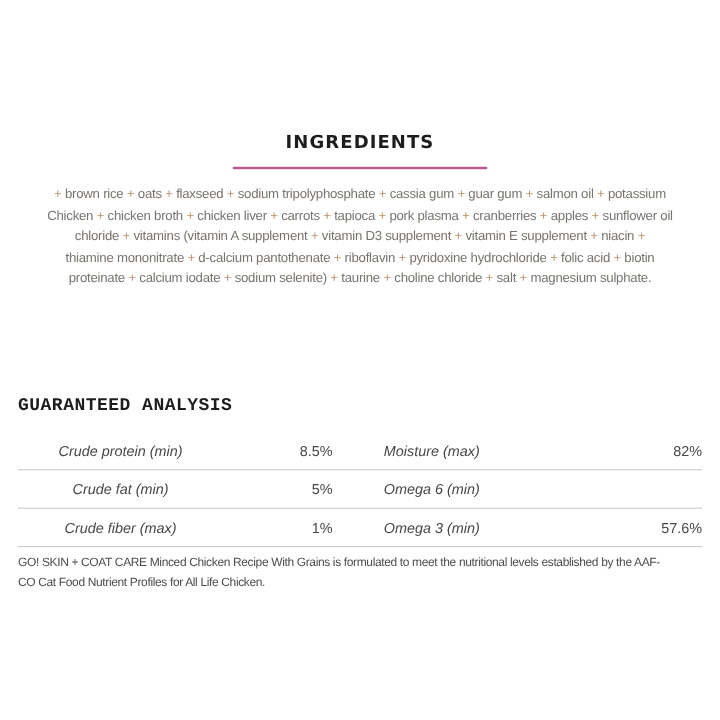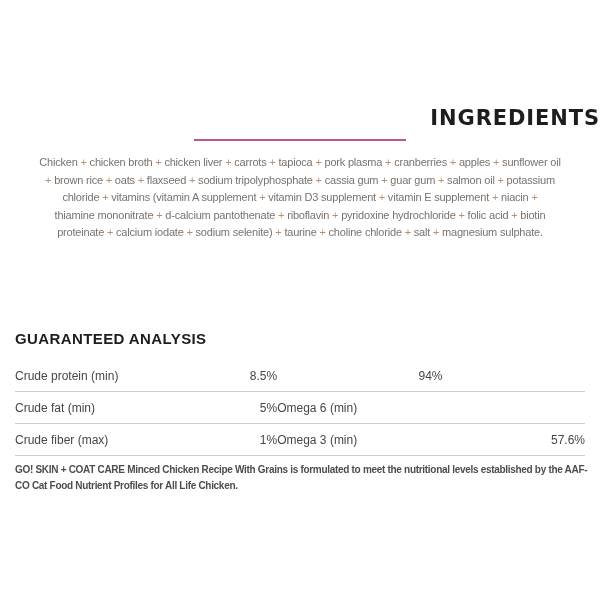--- a/index.html
+++ b/index.html
@@ -15,24 +15,24 @@
     background: #ffffff;
     overflow: hidden;
   }
   
   .ing-title {
     position: absolute;
     top: 109px;
     left: 0;
     width: 100%;
     margin: 0;
-    text-align: right;
+    text-align: center;
     font-family: "DejaVu Sans", sans-serif;
     font-weight: bold;
-    font-size: 21px;
+    font-size: 15px;
     letter-spacing: 0.9px;
     color: var(--heading, #1d1d1d);
     line-height: 18px;
   }
   .accent-rule {
     position: absolute;
     top: 139px;
     left: 194px;
     width: 212px;
     height: 2px;
@@ -54,21 +54,21 @@
   }
   .plus {
     color: var(--plus-tan, #b9906c);
   }
   
   .ga-title {
     position: absolute;
     top: 329px;
     left: 15px;
     margin: 0;
-    font-family: Liberation Sans, sans-serif;
+    font-family: Liberation Mono, monospace;
     font-weight: bold;
     font-size: 15px;
     letter-spacing: 0.4px;
     color: var(--heading, #1d1d1d);
     line-height: 19px;
   }
   .ga-table {
     position: absolute;
     top: 360px;
     left: 15px;
@@ -76,59 +76,60 @@
     font-size: 12px;
     color: var(--table-text, #474747);
   }
   .ga-row {
     display: grid;
     grid-template-columns: 30% 16% 29% 25%;
     align-items: center;
     height: 31px;
     border-bottom: 1px solid var(--divider-gray, #cccccc);
   }
-  .cell-label  { text-align: left; }
+  .cell-label  { text-align: center; font-style: italic; }
   .cell-value  { text-align: right; }
   
   .footnote {
     position: absolute;
     top: 462px;
     left: 15px;
     width: 585px;
     color: var(--footnote-text, #4d4d4d);
     font-size: 10px;
     letter-spacing: -0.3px;
     line-height: 16px;
   }
-  .footnote-line { white-space: nowrap; font-weight: bold; }
+  .footnote-line { white-space: nowrap; }
 </style>
 </head>
 <body>
 
 <div class="page">
 
   <section>
     <h2 class="ing-title">INGREDIENTS</h2>
     <div class="accent-rule"></div>
     <div class="ing-text">
+        <div class="ing-line"><span class="plus">+</span> brown rice <span class="plus">+</span> oats <span class="plus">+</span> flaxseed <span class="plus">+</span> sodium tripolyphosphate <span class="plus">+</span> cassia gum <span class="plus">+</span> guar gum <span class="plus">+</span> salmon oil <span class="plus">+</span> potassium</div>
         <div class="ing-line">Chicken <span class="plus">+</span> chicken broth <span class="plus">+</span> chicken liver <span class="plus">+</span> carrots <span class="plus">+</span> tapioca <span class="plus">+</span> pork plasma <span class="plus">+</span> cranberries <span class="plus">+</span> apples <span class="plus">+</span> sunflower oil</div>
-        <div class="ing-line"><span class="plus">+</span> brown rice <span class="plus">+</span> oats <span class="plus">+</span> flaxseed <span class="plus">+</span> sodium tripolyphosphate <span class="plus">+</span> cassia gum <span class="plus">+</span> guar gum <span class="plus">+</span> salmon oil <span class="plus">+</span> potassium</div>
         <div class="ing-line">chloride <span class="plus">+</span> vitamins (vitamin A supplement <span class="plus">+</span> vitamin D3 supplement <span class="plus">+</span> vitamin E supplement <span class="plus">+</span> niacin <span class="plus">+</span></div>
         <div class="ing-line">thiamine mononitrate <span class="plus">+</span> d-calcium pantothenate <span class="plus">+</span> riboflavin <span class="plus">+</span> pyridoxine hydrochloride <span class="plus">+</span> folic acid <span class="plus">+</span> biotin</div>
         <div class="ing-line">proteinate <span class="plus">+</span> calcium iodate <span class="plus">+</span> sodium selenite) <span class="plus">+</span> taurine <span class="plus">+</span> choline chloride <span class="plus">+</span> salt <span class="plus">+</span> magnesium sulphate.</div>
       </div>
   </section>
 
   <section>
     <h2 class="ga-title">GUARANTEED ANALYSIS</h2>
     <div class="ga-table">
         <div class="ga-row">
           <div class="cell-label">Crude protein (min)</div>
           <div class="cell-value">8.5%</div>
-          <div class="cell-value">94%</div>
+          <div class="cell-label">Moisture (max)</div>
+          <div class="cell-value">82%</div>
         </div>
         <div class="ga-row">
           <div class="cell-label">Crude fat (min)</div>
           <div class="cell-value">5%</div>
           <div class="cell-label">Omega 6 (min)</div>
         </div>
         <div class="ga-row">
           <div class="cell-label">Crude fiber (max)</div>
           <div class="cell-value">1%</div>
           <div class="cell-label">Omega 3 (min)</div>

